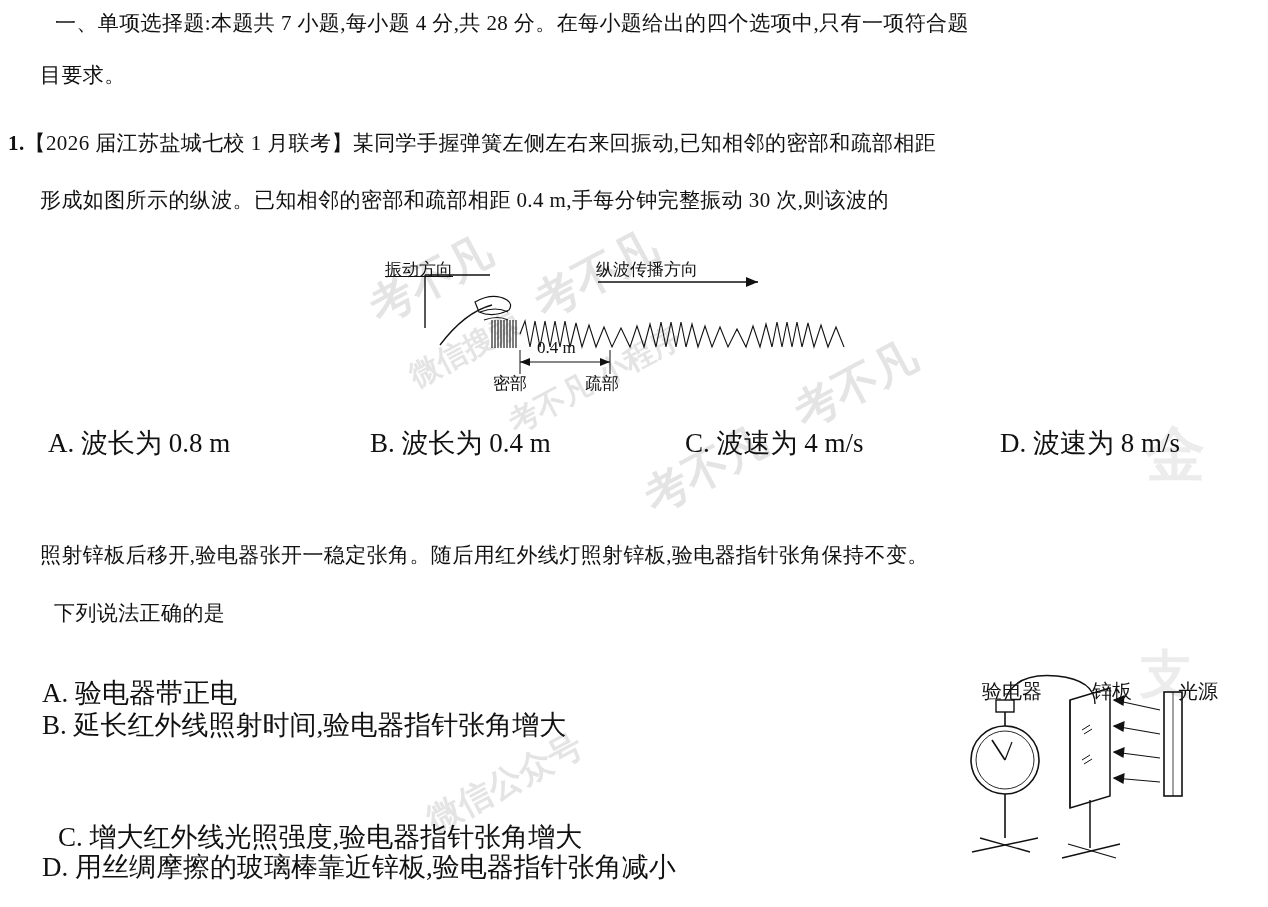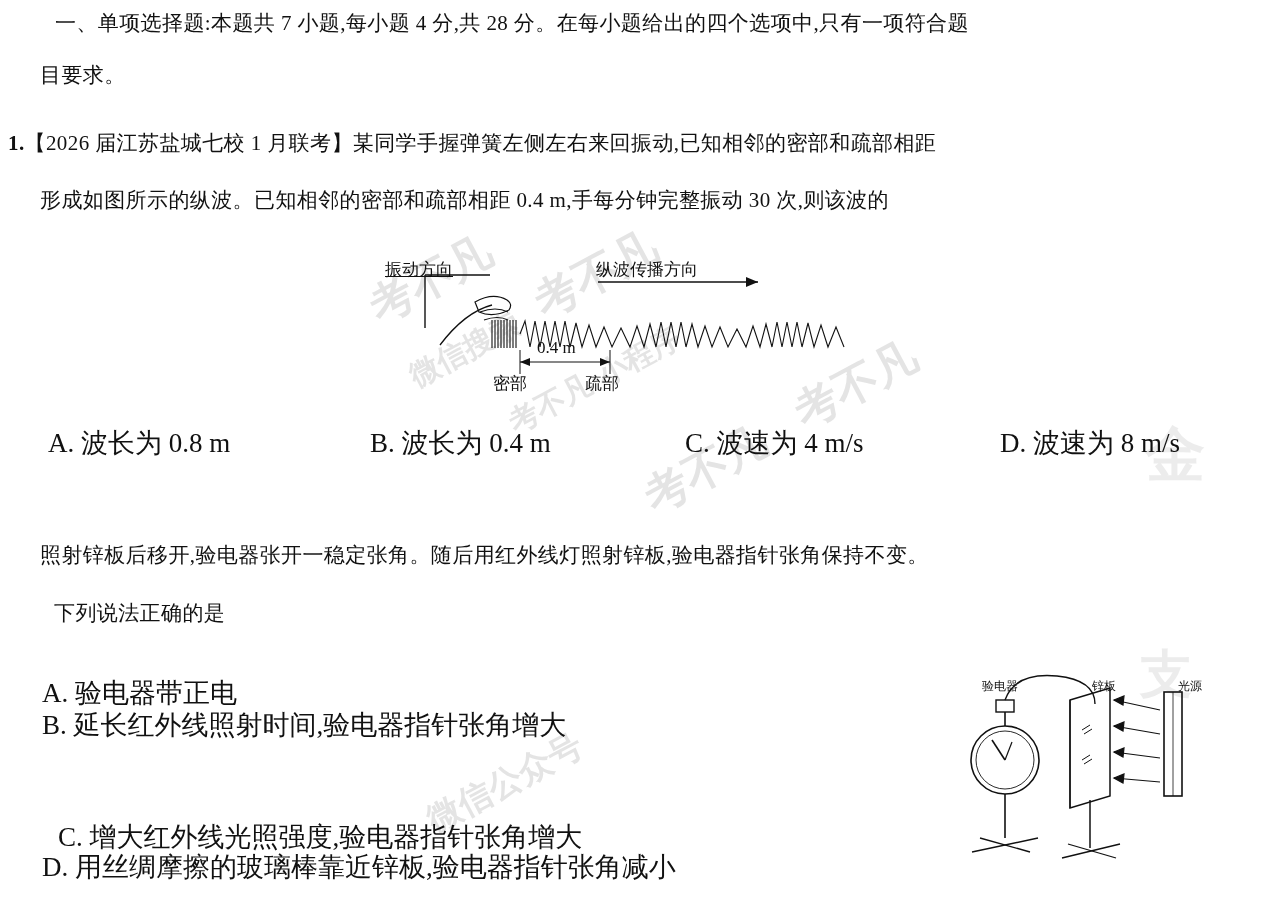--- a/index.html
+++ b/index.html
@@ -60,21 +60,21 @@
   
   .fig2 {
     position: absolute;
     left: 950px;
     top: 600px;
     width: 300px;
     height: 300px;
   }
   .fig2 .lbl {
     position: absolute;
-    font-size: 12px;
+    font-size: 20px;
     white-space: nowrap;
   }
 
   
   .wm {
     position: absolute;
     color: rgba(120,120,120,0.20);
     font-weight: bold;
     white-space: nowrap;
     pointer-events: none;

